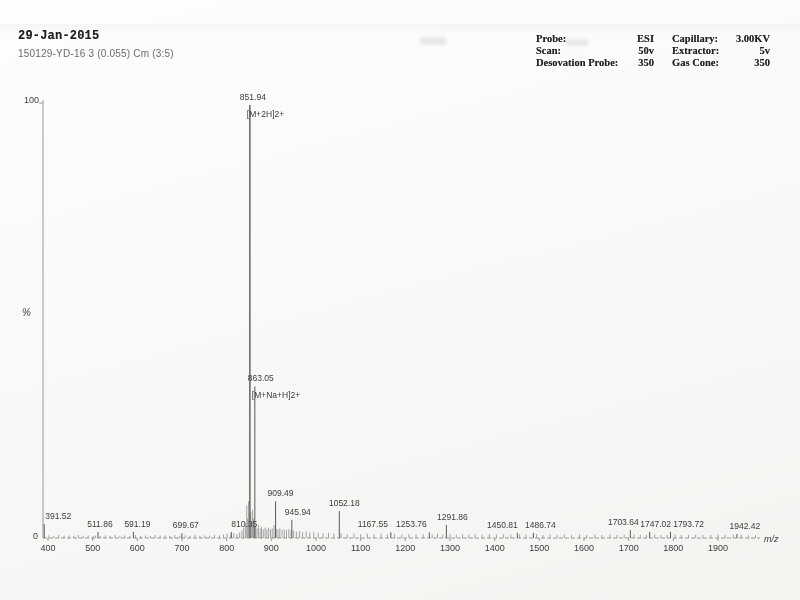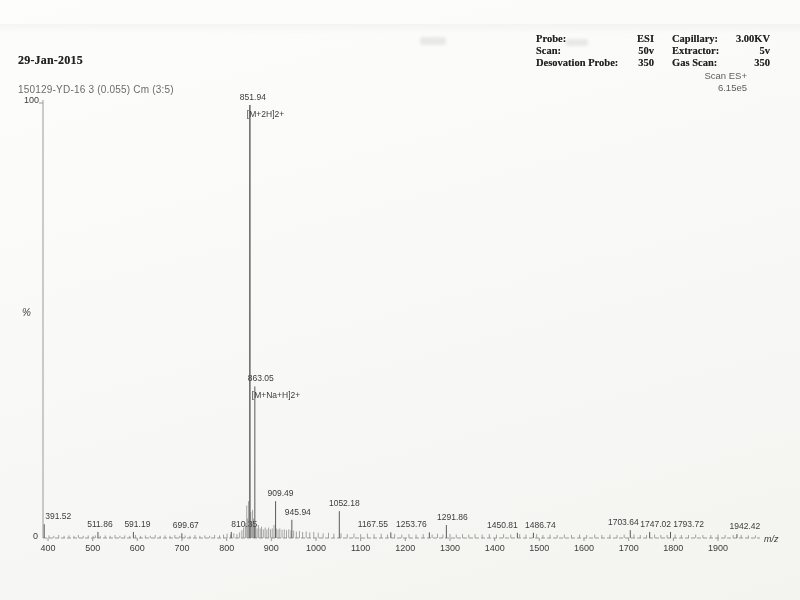--- a/index.html
+++ b/index.html
@@ -2,24 +2,24 @@
 <html><head>
 <meta charset="utf-8">
 <style>
   html,body{margin:0;padding:0;background:#ffffff;}
   .page{position:relative;width:800px;height:600px;overflow:hidden;
         background:linear-gradient(165deg,#fdfdfc 0%,#f8f8f6 55%,#f3f3f0 100%);
         font-family:"Liberation Sans",sans-serif;color:#333;}
   .band{position:absolute;left:0;top:24px;width:800px;height:10px;
         background:linear-gradient(180deg,rgba(120,120,120,.06),rgba(120,120,120,0));}
   .hdr-left{position:absolute;left:18px;top:30px;}
-  .hline{font-family:Liberation Serif, serif;font-weight:bold;font-size:12px;
+  .hline{font-family:Liberation Mono, monospace;font-weight:bold;font-size:12px;
          line-height:13.5px;color:#222;text-shadow:0 0 .5px rgba(70,70,70,.65);
-         letter-spacing:.2px;white-space:pre;margin-top:24px;}
-  .scaninfo{font-size:10px;color:#6b6b6b;margin-top:16px;letter-spacing:.2px;}
+         letter-spacing:.2px;white-space:pre;}
+  .scaninfo{font-size:10px;color:#6b6b6b;margin-top:4px;letter-spacing:.2px;}
   .params{position:absolute;top:33px;}
   .col1{left:536px;width:118px;}
   .col2{left:672px;width:98px;}
   .prow{display:flex;justify-content:space-between;
         font-family:"Liberation Serif",serif;font-weight:bold;font-size:10.5px;
         line-height:12px;color:#222;text-shadow:0 0 .4px rgba(70,70,70,.6);}
   .scanmode{position:absolute;left:600px;top:70px;width:147px;text-align:right;
             font-size:9.5px;line-height:12px;color:#5d5d5d;}
   .smudge{position:absolute;background:#777;opacity:.14;filter:blur(1.6px);border-radius:2px;}
   .sm1{left:420px;top:37px;width:26px;height:8px;}
@@ -56,29 +56,25 @@
   <div class="params col2">
     <div class="prow">
       <span>Capillary:</span>
       <span>3.00KV</span>
     </div>
     <div class="prow">
       <span>Extractor:</span>
       <span>5v</span>
     </div>
     <div class="prow">
-      <span>Gas Scan:</span>
+      <span>Gas Cone:</span>
       <span>350</span>
     </div>
   </div>
 
-  <div class="scanmode">
-    <div>Scan ES+</div>
-    <div>6.15e5</div>
-  </div>
 
   <div class="smudge sm1"></div>
   <div class="smudge sm2"></div>
 
   <svg class="spectrum" width="800" height="600" viewBox="0 0 800 600">
       <line x1="43" y1="100" x2="43" y2="538" stroke="#9a9a9a" stroke-width="1"></line>
       <line x1="39" y1="103" x2="43" y2="103" stroke="#9a9a9a" stroke-width="1"></line>
       <line x1="43" y1="538" x2="760" y2="538" stroke="#9a9a9a" stroke-width="1" stroke-dasharray="4 2"></line>
       <line x1="48" y1="538" x2="48" y2="541" stroke="#9a9a9a" stroke-width="1"></line>
       <text x="48" y="551" text-anchor="middle" font-size="9">400</text>

